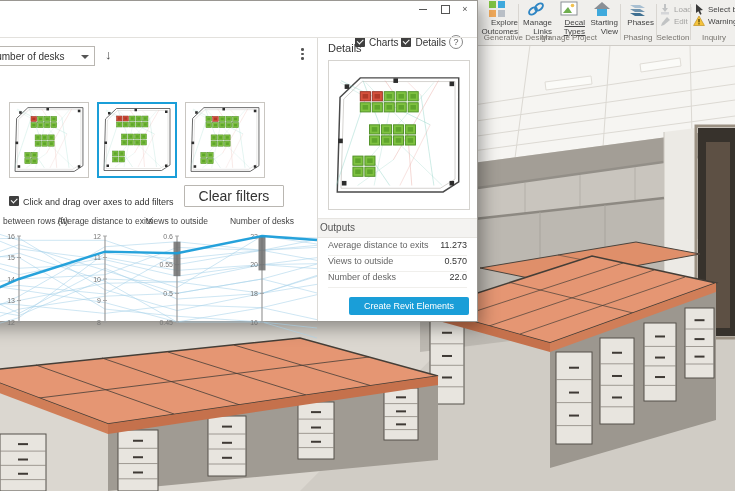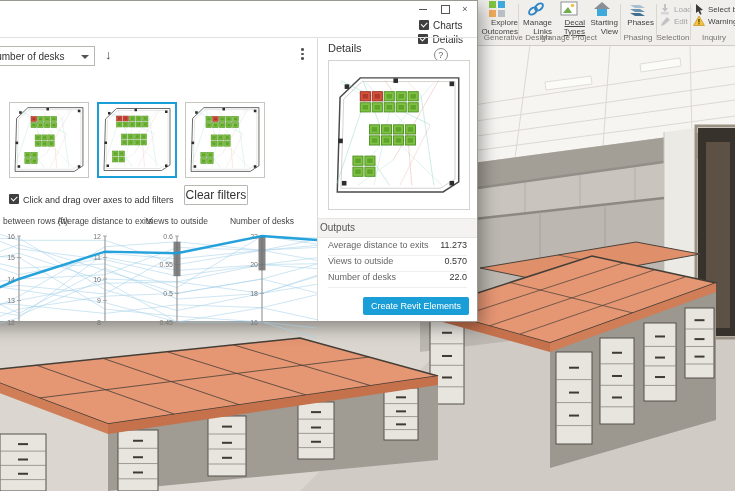--- a/index.html
+++ b/index.html
@@ -27,53 +27,53 @@
   #gd-dialog{
     position:absolute;left:-24px;top:0;width:502px;height:322px;z-index:10;
     background:#ffffff;border:1px solid #9a9792;box-shadow:4px 6px 16px rgba(0,0,0,.35);
     box-sizing:border-box;
   }
   #titlebar{position:absolute;top:0;left:0;right:0;height:16px;}
   .wctl{position:absolute;top:1px;width:20px;height:14px;text-align:center;font-size:9px;line-height:14px;color:#555;cursor:default;}
   #wmin{right:44px;} #wmax{right:22px;} #wclose{right:2px;}
   #wmax i{display:inline-block;width:7px;height:7px;border:1px solid #555;vertical-align:middle;}
   #wmin i{display:inline-block;width:8px;height:1.5px;background:#555;vertical-align:middle;}
-  #toggles{position:absolute;top:19px;right:14px;display:flex;align-items:center;gap:3px;font-size:10px;color:#333;flex-direction:column;}
+  #toggles{position:absolute;top:34px;right:14px;display:flex;align-items:center;gap:3px;font-size:10px;color:#333;}
   .cb{width:10px;height:10px;background:#3f3f3f;border-radius:1px;display:inline-block;position:relative;margin-right:4px;vertical-align:-1px;}
   .cb .tick{position:absolute;left:2px;top:2px;width:5px;height:2.5px;border-left:1.5px solid #fff;border-bottom:1.5px solid #fff;transform:rotate(-45deg);}
   .helpbtn{width:12px;height:12px;border:1px solid #888;border-radius:50%;font-size:9px;line-height:12px;text-align:center;color:#666;}
   #panes{position:absolute;top:36px;left:0;right:0;bottom:0;border-top:1px solid #e3e1dd;}
   #left-pane{position:absolute;left:0;top:0;width:340px;bottom:0;}
   #details-pane{position:absolute;left:340px;top:0;right:0;bottom:0;border-left:1px solid #dcdad6;}
   
   #outcome-dd{
     position:absolute;left:6px;top:8px;width:112px;height:20px;border:1px solid #b9b6b1;background:#fff;
     font-size:10px;color:#333;line-height:20px;padding-left:5px;box-sizing:border-box;cursor:default;
   }
   #outcome-dd .chev{position:absolute;right:5px;top:8px;width:0;height:0;border-left:4px solid transparent;border-right:4px solid transparent;border-top:4px solid #555;}
   #sortbtn{position:absolute;left:128px;top:9px;font-size:13px;color:#444;cursor:default;}
   #kebab{position:absolute;left:324px;top:10px;display:flex;flex-direction:column;gap:2px;cursor:default;}
   #kebab i{width:2.5px;height:2.5px;background:#555;border-radius:50%;}
   .thumb{position:absolute;top:64px;width:80px;height:76px;border:1px solid #c9c6c1;background:#fff;box-sizing:border-box;cursor:default;}
   .thumb.selected{border:2px solid #1a9ed8;}
   #filter-row{position:absolute;left:32px;top:147px;display:flex;align-items:flex-end;font-size:9px;color:#333;}
-  #clear-filters{margin-left:10px;border:1px solid #b9b6b1;background:#fff;font-size:12px;color:#333;padding:2px 1px;border-radius:1px;cursor:default;}
+  #clear-filters{margin-left:10px;border:1px solid #b9b6b1;background:#fff;font-size:14px;color:#333;padding:2px 14px;border-radius:1px;cursor:default;}
   #pc-chart{position:absolute;left:0;top:166px;}
   
   #details-title{position:absolute;left:10px;top:4px;font-size:11px;color:#333;}
   #plan-box{position:absolute;left:10px;top:22px;width:140px;height:148px;border:1px solid #d5d3cf;background:#fff;}
   #outputs-bar{position:absolute;left:0;right:0;top:180px;height:18px;background:#f4f3f1;border-top:1px solid #e7e5e1;border-bottom:1px solid #e7e5e1;font-size:10px;color:#555;line-height:18px;padding-left:2px;}
   .orow{position:absolute;left:10px;right:10px;height:15px;font-size:9px;color:#666;border-bottom:1px solid #f0efec;}
   .orow .oval{position:absolute;right:0;color:#333;}
   #orow0{top:202px;} #orow1{top:218px;} #orow2{top:234px;}
   #nav-arrows{position:absolute;left:0;right:0;top:254px;text-align:center;font-size:12px;color:#888;}
   #nav-arrows span{margin:0 10px;cursor:default;}
   #create-btn{
     position:absolute;right:8px;bottom:6px;background:#1a9ed8;color:#fff;font-size:9px;
-    padding:4px 8px;border-radius:2px;border:none;cursor:default;
+    padding:4px 15px;border-radius:2px;border:none;cursor:default;
   }
 </style>
 </head>
 <body>
 
 <div id="scene">
 <svg viewBox="0 0 735 491" width="735" height="491">
   <rect x="0" y="0" width="735" height="491" fill="#dbd7d0"></rect>
   <polygon points="460,330 735,280 735,491 300,491" fill="#d0ccc5"></polygon>
 

